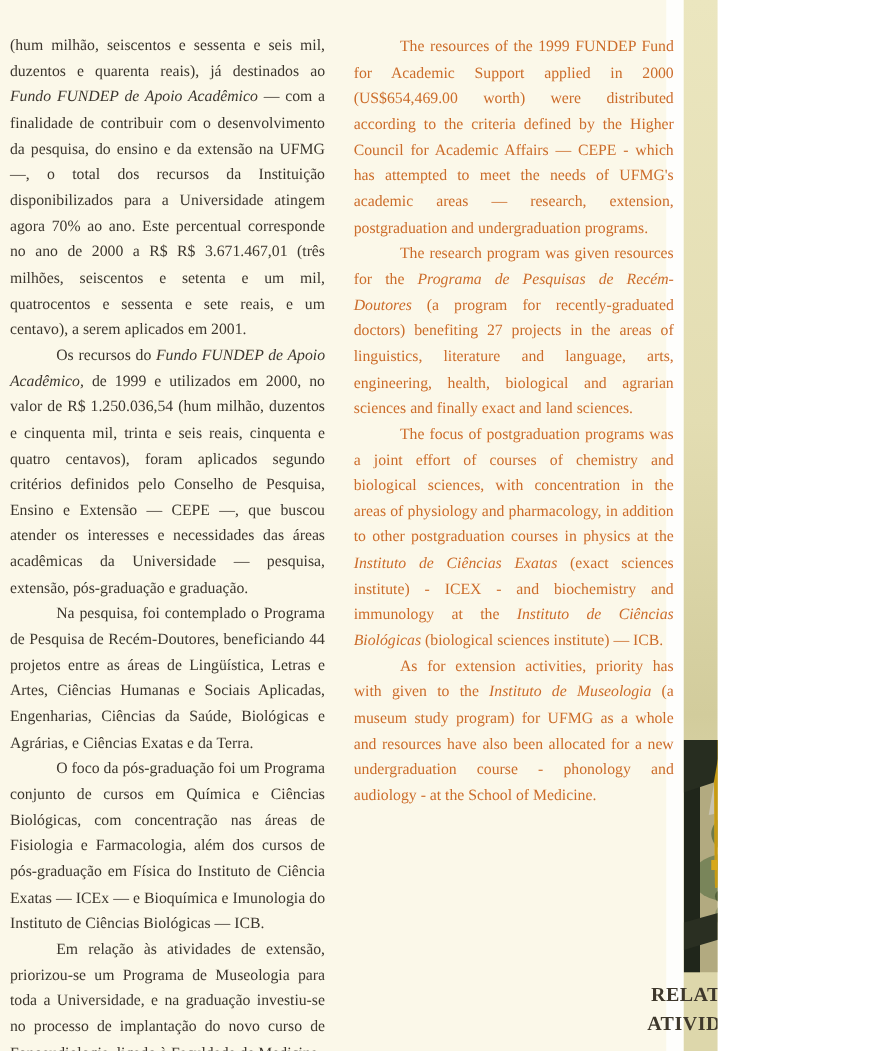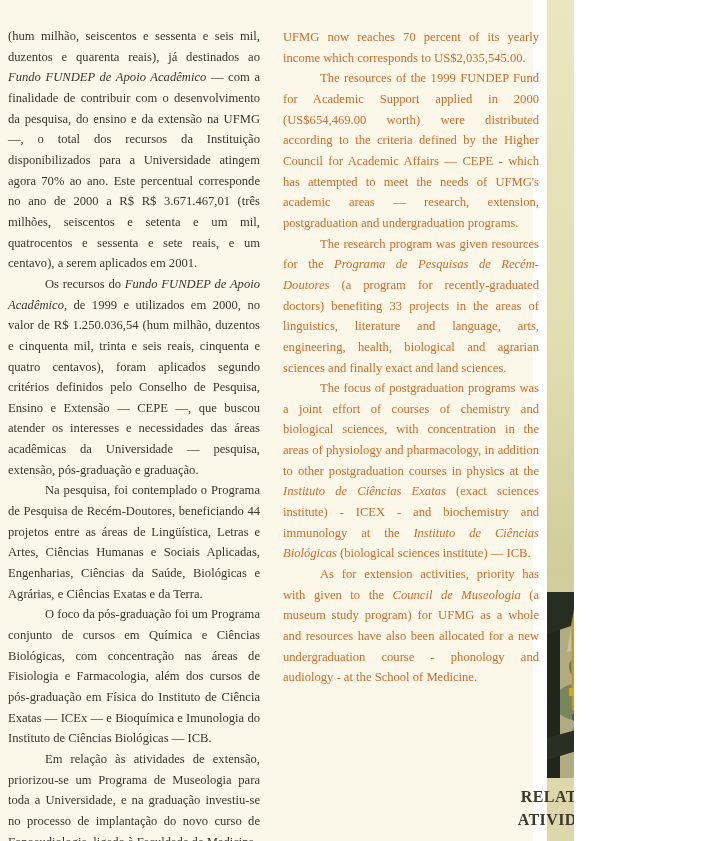--- a/index.html
+++ b/index.html
@@ -63,25 +63,24 @@
 
   <div id="col-left" class="col">
       <p><span>(hum milhão, seiscentos e sessenta e seis mil, duzentos e quarenta reais), já destinados ao </span><em>Fundo FUNDEP de Apoio Acadêmico</em><span> — com a finalidade de contribuir com o desenvolvimento da pesquisa, do ensino e da extensão na UFMG —, o total dos recursos da Instituição disponibilizados para a Universidade atingem agora 70% ao ano. Este percentual corresponde no ano de 2000 a R$ R$ 3.671.467,01 (três milhões, seiscentos e setenta e um mil, quatrocentos e sessenta e sete reais, e um centavo), a serem aplicados em 2001.</span></p>
       <p class="indent"><span>Os recursos do </span><em>Fundo FUNDEP de Apoio Acadêmico,</em><span> de 1999 e utilizados em 2000, no valor de R$ 1.250.036,54 (hum milhão, duzentos e cinquenta mil, trinta e seis reais, cinquenta e quatro centavos), foram aplicados segundo critérios definidos pelo Conselho de Pesquisa, Ensino e Extensão — CEPE —, que buscou atender os interesses e necessidades das áreas acadêmicas da Universidade — pesquisa, extensão, pós-graduação e graduação.</span></p>
       <p class="indent"><span>Na pesquisa, foi contemplado o Programa de Pesquisa de Recém-Doutores, beneficiando 44 projetos entre as áreas de Lingüística, Letras e Artes, Ciências Humanas e Sociais Aplicadas, Engenharias, Ciências da Saúde, Biológicas e Agrárias, e Ciências Exatas e da Terra.</span></p>
       <p class="indent"><span>O foco da pós-graduação foi um Programa conjunto de cursos em Química e Ciências Biológicas, com concentração nas áreas de Fisiologia e Farmacologia, além dos cursos de pós-graduação em Física do Instituto de Ciência Exatas — ICEx — e Bioquímica e Imunologia do Instituto de Ciências Biológicas — ICB.</span></p>
       <p class="indent"><span>Em relação às atividades de extensão, priorizou-se um Programa de Museologia para toda a Universidade, e na graduação investiu-se no processo de implantação do novo curso de Fonoaudiologia, ligado à Faculdade de Medicina.</span></p>
     </div>
 
   <div id="col-right" class="col">
-      <p><span>UFMG now reaches 70 percent of its yearly income which corresponds to US$2,035,545.00.</span></p>
       <p class="indent"><span>The resources of the 1999 FUNDEP Fund for Academic Support applied in 2000 (US$654,469.00 worth) were distributed according to the criteria defined by the Higher Council for Academic Affairs — CEPE - which has attempted to meet the needs of UFMG's academic areas — research, extension, postgraduation and undergraduation programs.</span></p>
-      <p class="indent"><span>The research program was given resources for the </span><em>Programa de Pesquisas de Recém-Doutores</em><span> (a program for recently-graduated doctors) benefiting 33 projects in the areas of linguistics, literature and language, arts, engineering, health, biological and agrarian sciences and finally exact and land sciences.</span></p>
+      <p class="indent"><span>The research program was given resources for the </span><em>Programa de Pesquisas de Recém-Doutores</em><span> (a program for recently-graduated doctors) benefiting 27 projects in the areas of linguistics, literature and language, arts, engineering, health, biological and agrarian sciences and finally exact and land sciences.</span></p>
       <p class="indent"><span>The focus of postgraduation programs was a joint effort of courses of chemistry and biological sciences, with concentration in the areas of physiology and pharmacology, in addition to other postgraduation courses in physics at the </span><em>Instituto de Ciências Exatas</em><span> (exact sciences institute) - ICEX -  and biochemistry and immunology at the </span><em>Instituto de Ciências Biológicas</em><span> (biological sciences institute) — ICB.</span></p>
-      <p class="indent"><span>As for extension activities, priority has with given  to the </span><em>Council de Museologia</em><span> (a museum study program) for UFMG as a whole and resources have also been allocated for a  new undergraduation course -  phonology and audiology -  at the School of Medicine.</span></p>
+      <p class="indent"><span>As for extension activities, priority has with given  to the </span><em>Instituto de Museologia</em><span> (a museum study program) for UFMG as a whole and resources have also been allocated for a  new undergraduation course -  phonology and audiology -  at the School of Medicine.</span></p>
     </div>
 
   <svg id="photo" viewBox="0 0 159 186" preserveAspectRatio="none">
 
     <rect x="0" y="0" width="159" height="186" fill="#b2aa80"></rect>
 
     <polygon points="30,0 120,0 105,45 20,60" fill="#c8c3b0"></polygon>
     <polygon points="100,0 159,0 159,40 92,52" fill="#bdb8a2"></polygon>
 
     <ellipse cx="72" cy="38" rx="30" ry="12" fill="#3d3d31"></ellipse>

